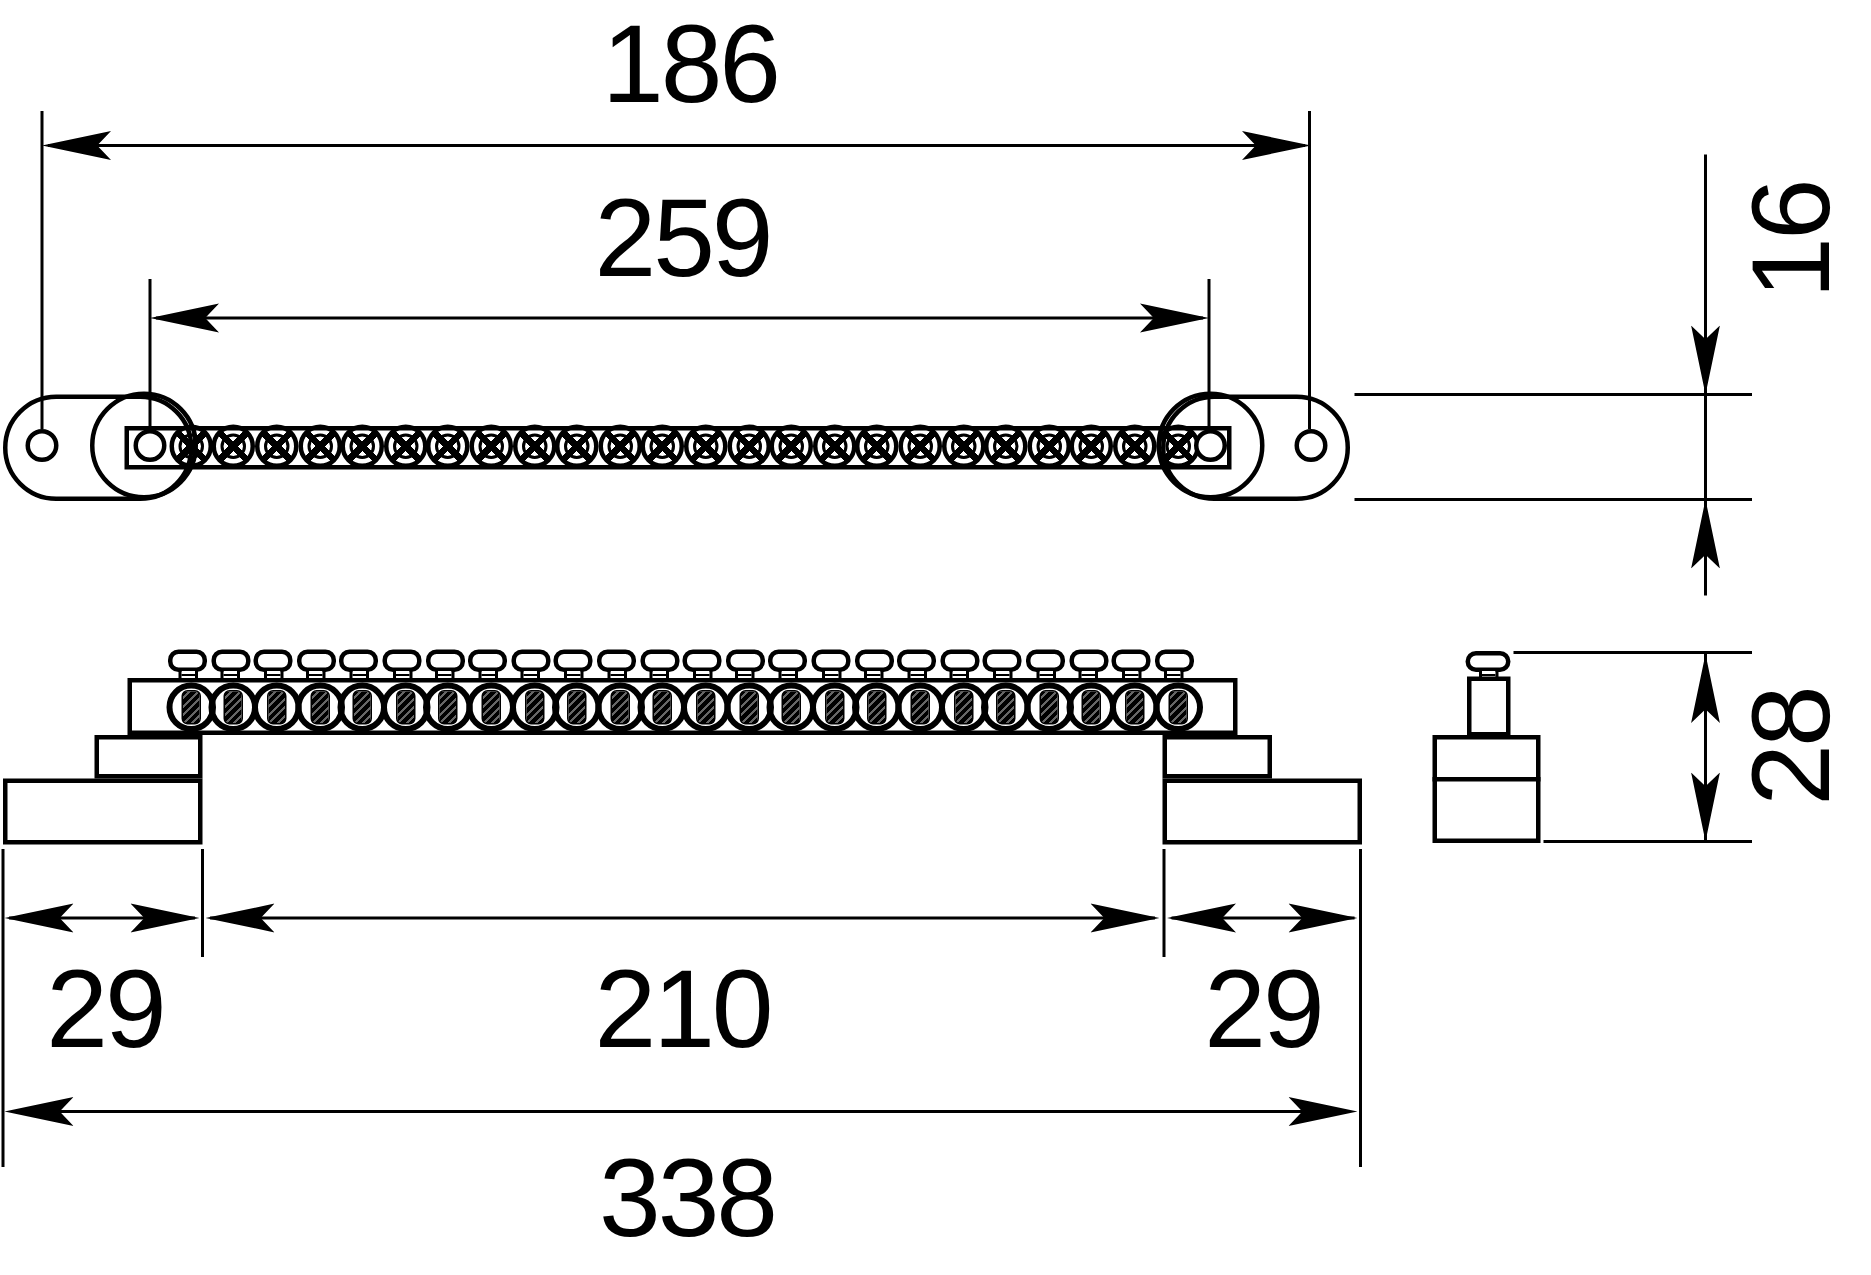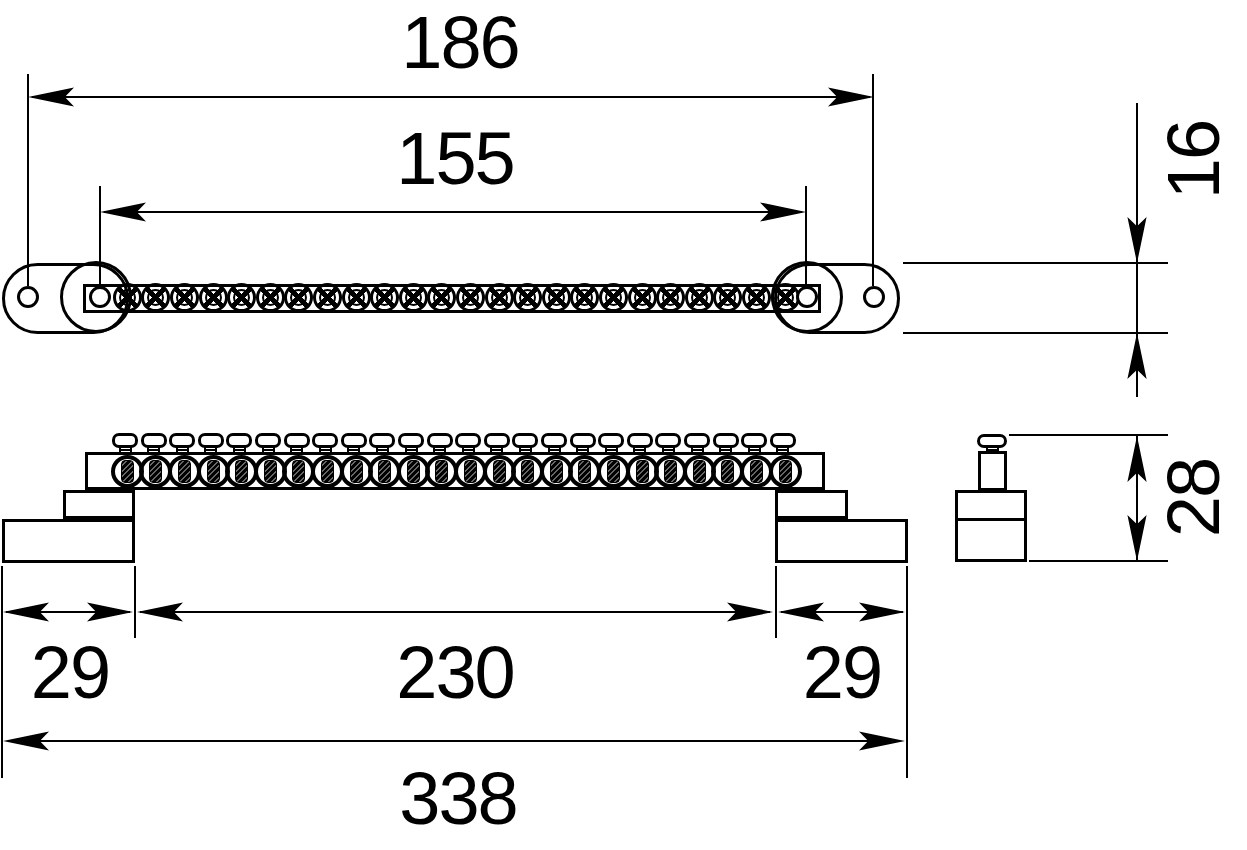--- a/index.html
+++ b/index.html
@@ -78,21 +78,21 @@
   <div>
     <div class="num" style="left:340px;top:8px;width:240px;">186</div>
     <div class="vl" style="left:27px;top:74px;height:212px;"></div>
     <div class="vl" style="left:872px;top:74px;height:212px;"></div>
     <div class="hl" style="left:32px;top:96px;width:838px;"></div>
     <div class="arL" style="left:28px;top:87px;"></div>
     <div class="arR" style="left:828px;top:87px;"></div>
   </div>
 
   <div>
-    <div class="num" style="left:335px;top:124px;width:240px;">155</div>
+    <div class="num" style="left:335px;top:124px;width:240px;">259</div>
     <div class="vl" style="left:99px;top:186px;height:100px;"></div>
     <div class="vl" style="left:805px;top:186px;height:100px;"></div>
     <div class="hl" style="left:104px;top:211px;width:698px;"></div>
     <div class="arL" style="left:100px;top:202px;"></div>
     <div class="arR" style="left:760px;top:202px;"></div>
   </div>
 
   <div>
     <div class="hl" style="left:903px;top:262px;width:265px;"></div>
     <div class="hl" style="left:903px;top:332px;width:265px;"></div>
@@ -214,21 +214,21 @@
     <div class="hl" style="left:6px;top:611px;width:124px;"></div>
     <div class="arL" style="left:3px;top:602px;"></div>
     <div class="arR" style="left:87px;top:602px;"></div>
     <div class="num" style="left:10px;top:638px;width:120px;">29</div>
   </div>
 
   <div>
     <div class="hl" style="left:140px;top:611px;width:630px;"></div>
     <div class="arL" style="left:137px;top:602px;"></div>
     <div class="arR" style="left:727px;top:602px;"></div>
-    <div class="num" style="left:345px;top:638px;width:220px;">230</div>
+    <div class="num" style="left:345px;top:638px;width:220px;">210</div>
   </div>
 
   <div>
     <div class="hl" style="left:781px;top:611px;width:122px;"></div>
     <div class="arL" style="left:778px;top:602px;"></div>
     <div class="arR" style="left:859px;top:602px;"></div>
     <div class="num" style="left:782px;top:638px;width:120px;">29</div>
   </div>
 
   <div>

